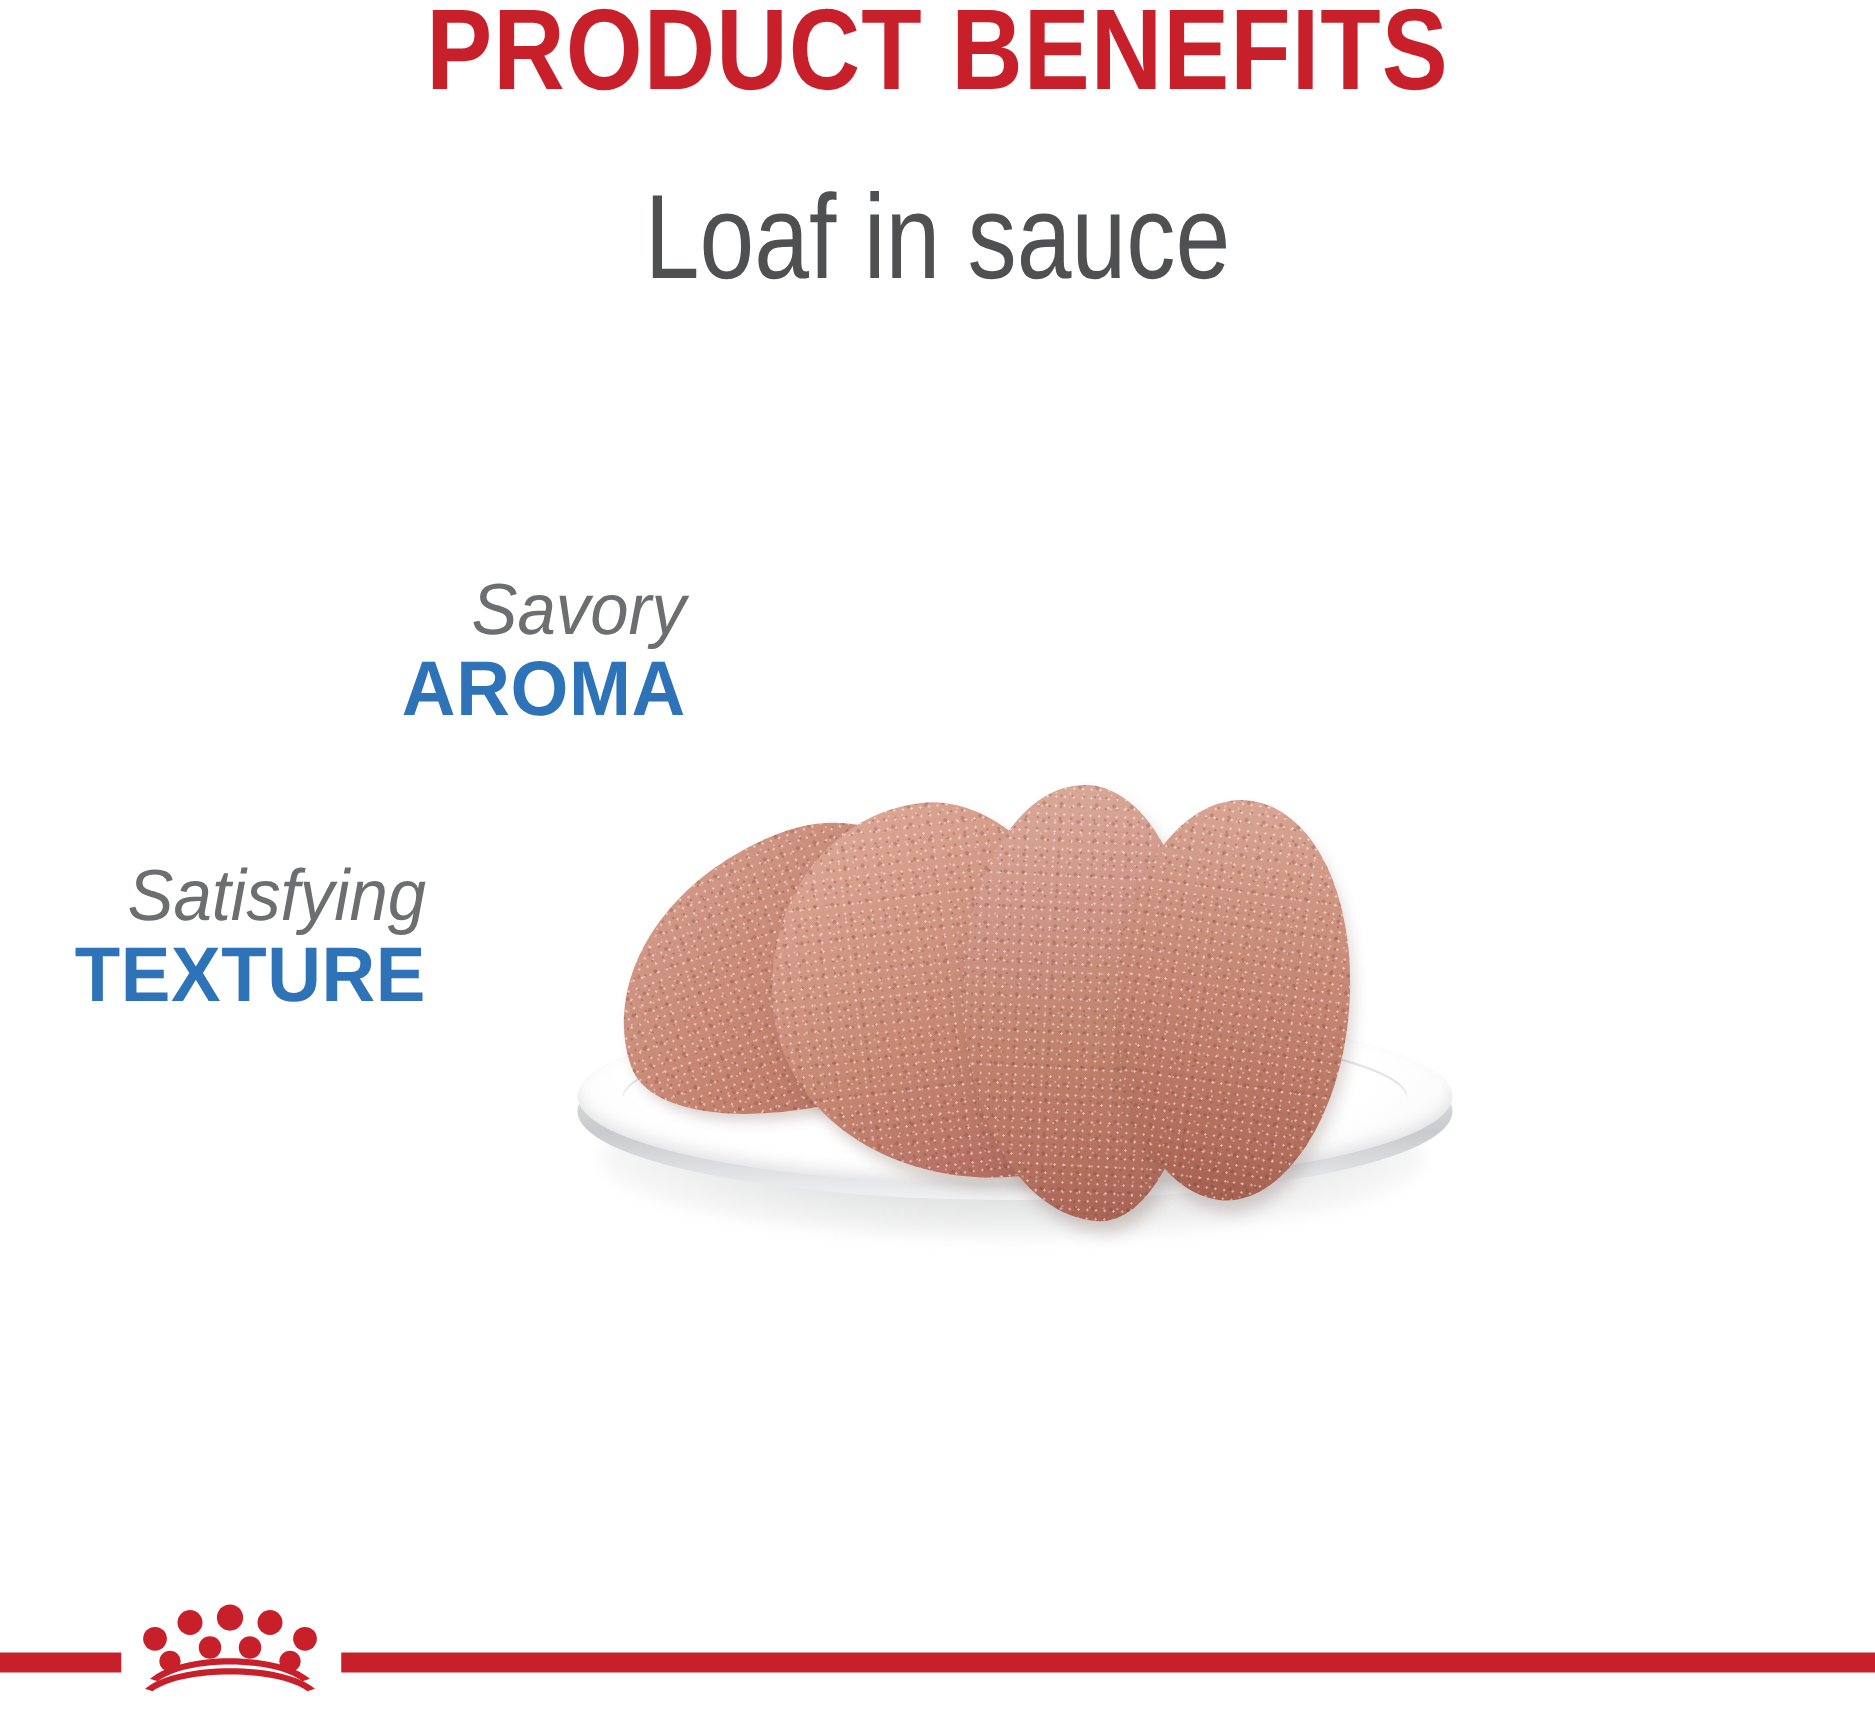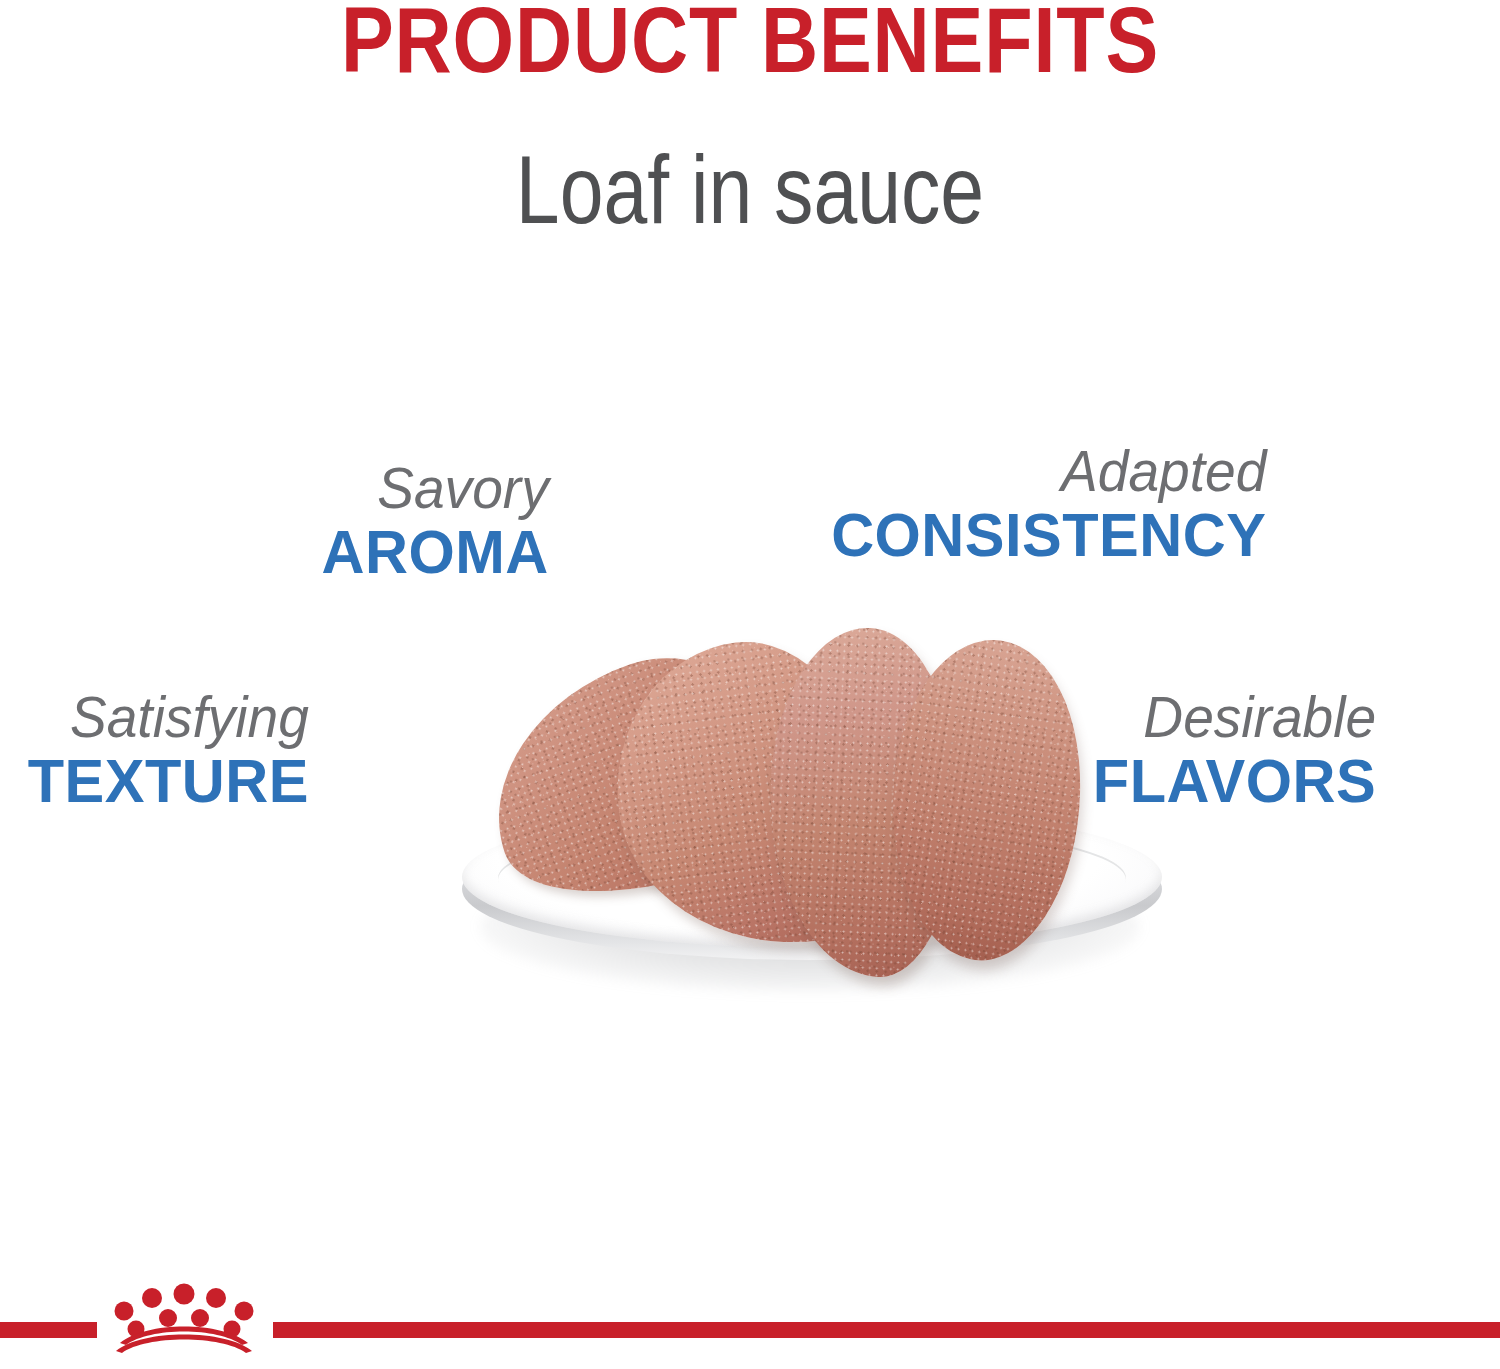--- a/index.html
+++ b/index.html
@@ -85,21 +85,21 @@
   }
 
   .benefit.align-right .benefit-qualifier,
   .benefit.align-right .benefit-name {
     text-align: right;
     transform-origin: 100% 50%;
   }
 
   #benefit-aroma       { right: 835px; top: 459px; }
   #benefit-consistency { right: 118px; top: 442px; }
-  #benefit-texture     { right: 1075px; top: 688px; }
+  #benefit-texture     { right: 1043px; top: 688px; }
   #benefit-flavors     { right: 8px;  top: 688px; }
 
   
   #food-plate-group {
     position: absolute;
     left: 440px;
     top: 600px;
     width: 740px;
     height: 430px;
   }
@@ -246,34 +246,26 @@
 
   <div class="page-title">PRODUCT BENEFITS</div>
 
   <div class="page-subtitle">Loaf in sauce</div>
 
   <div class="benefit align-right" id="benefit-aroma">
     <span class="benefit-qualifier">Savory</span>
     <span class="benefit-name">AROMA</span>
   </div>
 
-  <div class="benefit align-right" id="benefit-consistency">
-    <span class="benefit-qualifier">Adapted</span>
-    <span class="benefit-name">CONSISTENCY</span>
-  </div>
 
   <div class="benefit align-right" id="benefit-texture">
     <span class="benefit-qualifier">Satisfying</span>
     <span class="benefit-name">TEXTURE</span>
   </div>
 
-  <div class="benefit align-right" id="benefit-flavors">
-    <span class="benefit-qualifier">Desirable</span>
-    <span class="benefit-name">FLAVORS</span>
-  </div>
 
   <div id="food-plate-group">
     <div class="plate-shadow"></div>
     <div class="plate-rim"></div>
     <div class="plate-top"></div>
     <div class="plate-inner-arc"></div>
 
     <div class="loaf" id="loaf-1"></div>
     <div class="loaf" id="loaf-2"></div>
     <div class="loaf" id="loaf-3"></div>

